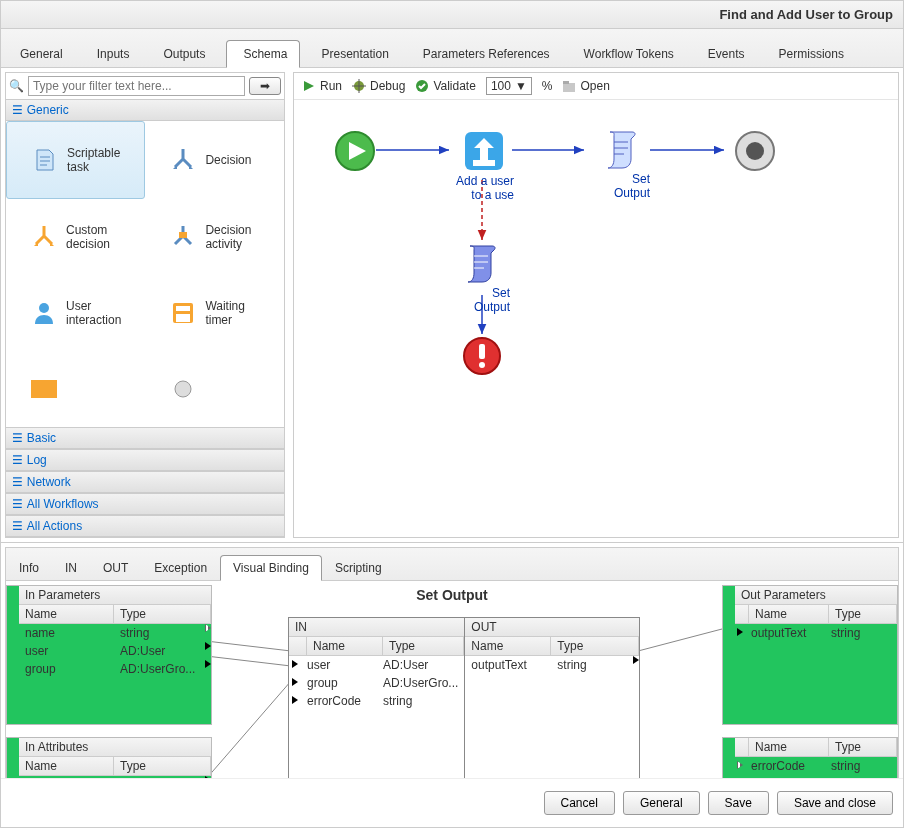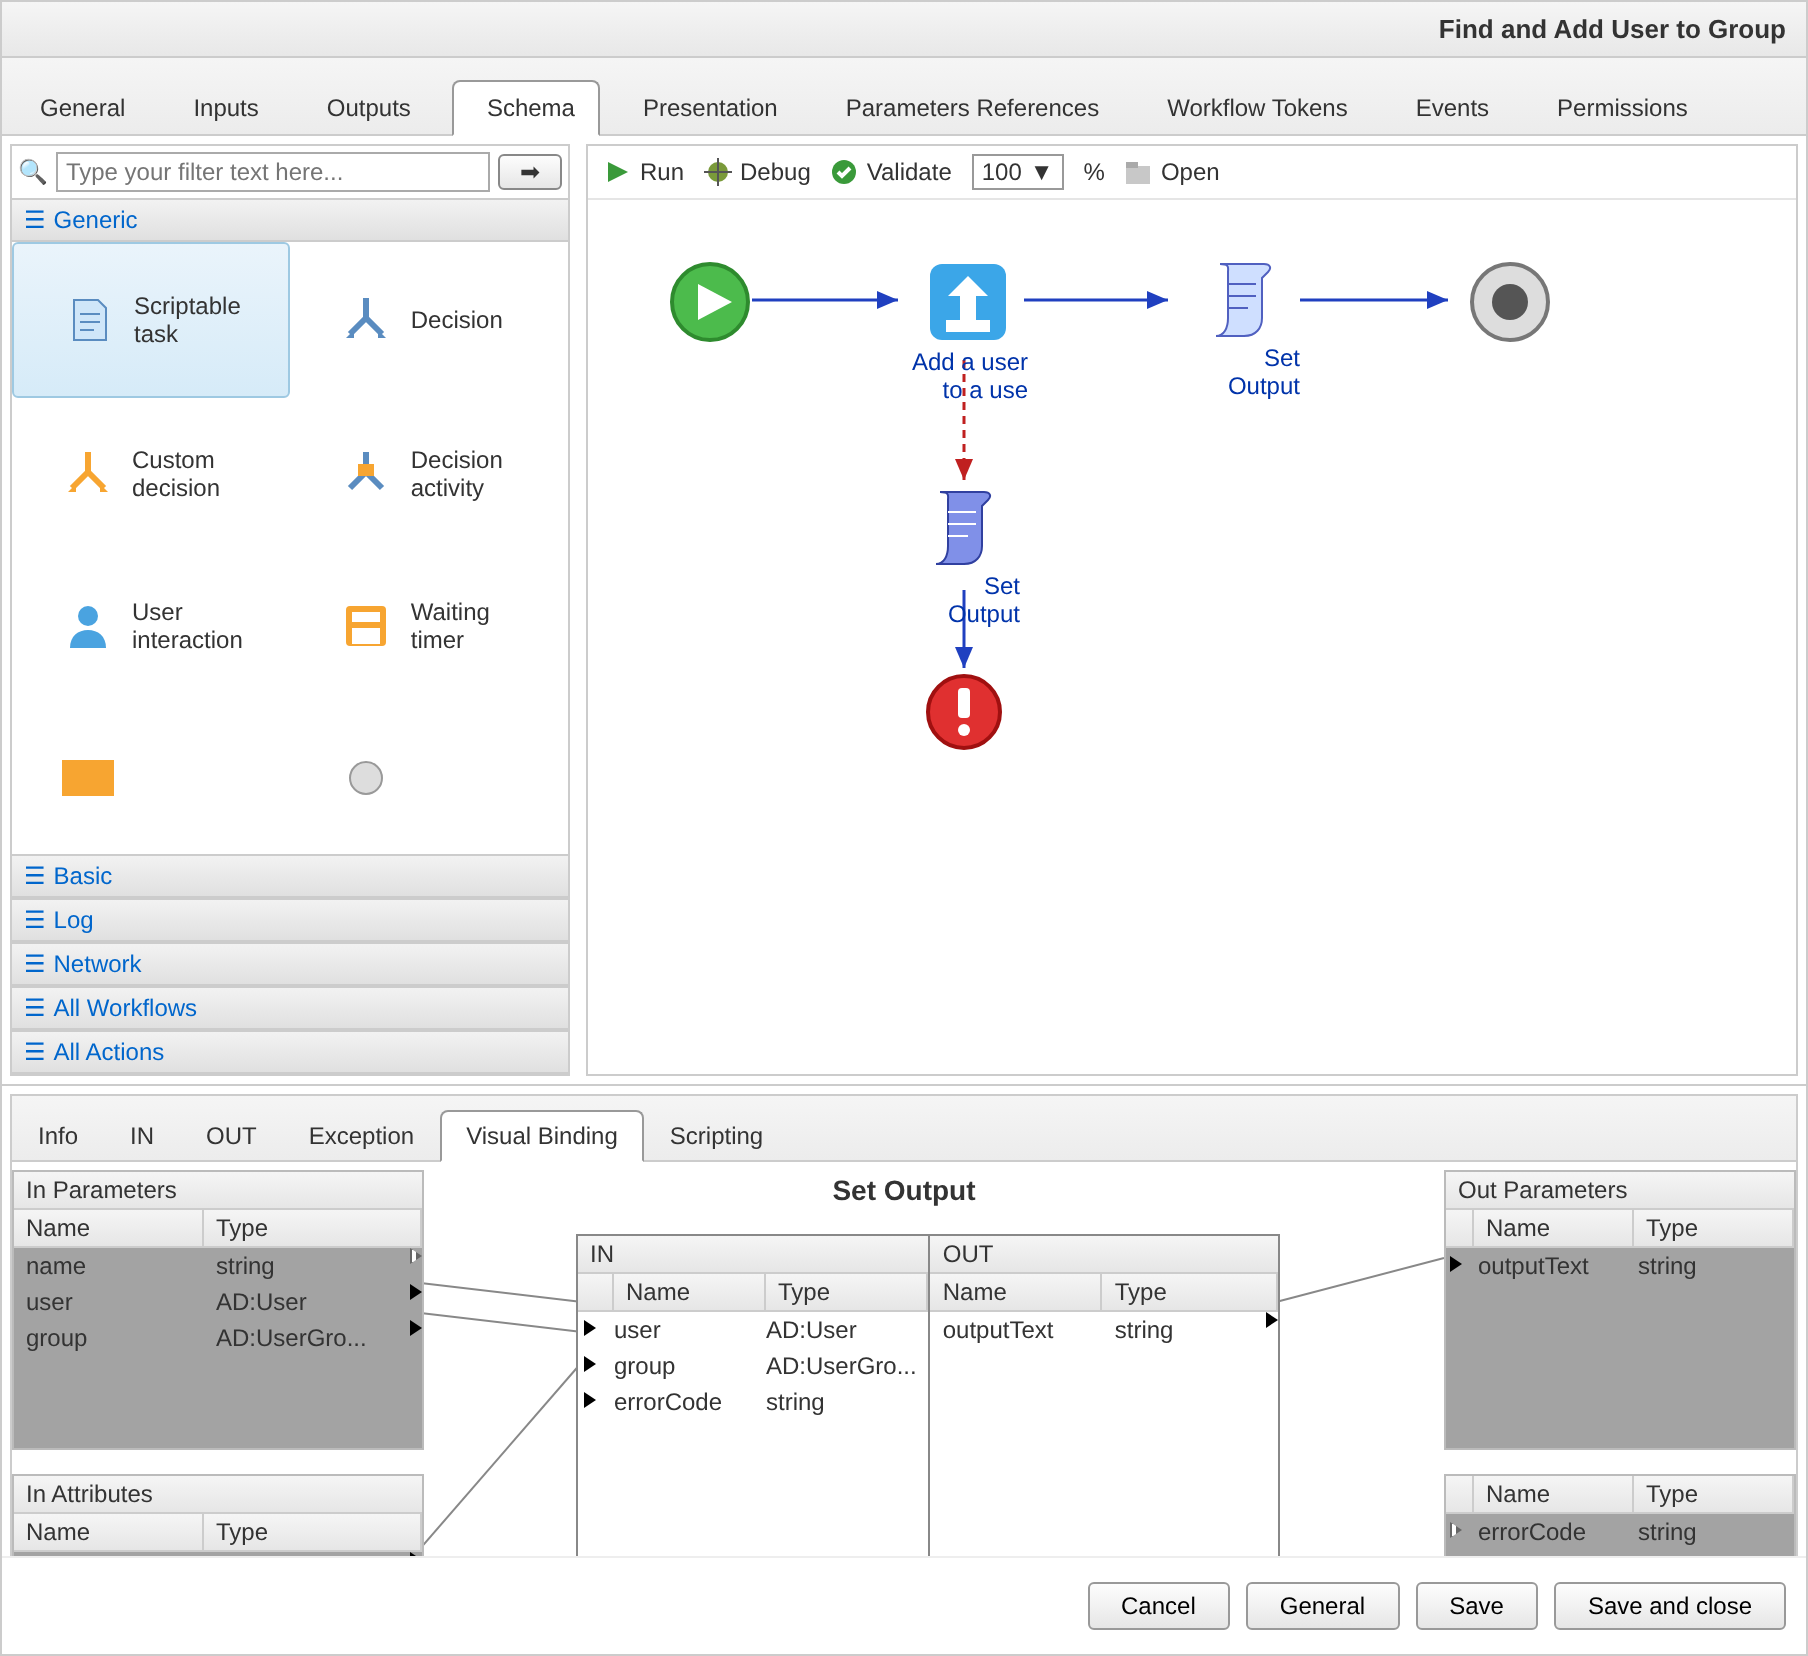--- a/index.html
+++ b/index.html
@@ -23,21 +23,21 @@
 .toolstrip { display: flex; align-items: center; gap: 10px; padding: 4px 8px; border-bottom: 1px solid #e5e5e5; }
 .tsbtn { display: inline-flex; align-items: center; gap: 4px; cursor: pointer; }
 .zoomsel { border: 1px solid #999; padding: 1px 4px; display: inline-flex; align-items: center; gap: 4px; }
 .canvas { flex: 1; position: relative; overflow: hidden; background: #fff; }
 .node { position: absolute; text-align: right; font-size: 11px; color: #0033aa; }
 .bottompane { flex: 1; display: flex; flex-direction: column; border-top: 3px solid #14b8a6; margin: 4px 4px 0 4px; border: 1px solid #ccc; border-bottom: none; }
 .subtabs { display: flex; border-bottom: 1px solid #ccc; background: linear-gradient(#f5f5f5,#ececec); padding-top: 6px; }
 .subtabs .stab { padding: 5px 12px; cursor: pointer; border: 1px solid transparent; border-radius: 4px 4px 0 0; bottom: -1px; position: relative; }
 .subtabs .stab.active { background: #fff; border-color: #999 #999 #fff; }
 .binding-area { flex: 1; position: relative; background: #fff; overflow: hidden; }
-.panel { position: absolute; border: 1px solid #bbb; background: #a3a3a3; }
+.panel { position: absolute; border: 1px solid #bbb; background: #22c55e; padding-left: 12px; }
 .panel-title { background: linear-gradient(#f5f5f5,#e6e6e6); border-bottom: 1px solid #ccc; padding: 2px 6px; }
 .cols { display: flex; }
 .colh { background: linear-gradient(#f5f5f5,#e6e6e6); border-bottom: 1px solid #ccc; border-right: 1px solid #ccc; padding: 2px 6px; }
 .row { display: flex; }
 .cell { padding: 2px 6px; overflow: hidden; white-space: nowrap; text-overflow: ellipsis; }
 .centerbox { position: absolute; border: 1px solid #888; background: #fff; }
 .ctitle { text-align: center; font-weight: bold; font-size: 14px; padding: 6px; }
 .footer { padding: 12px 10px; display: flex; justify-content: flex-end; gap: 8px; background: #fff; border-top: 1px solid #eee; }
 .footer button { padding: 4px 16px; border: 1px solid #999; border-radius: 3px; background: linear-gradient(#fdfdfd,#e6e6e6); cursor: pointer; }
 svg line.link { stroke: #888; stroke-width: 1; }

